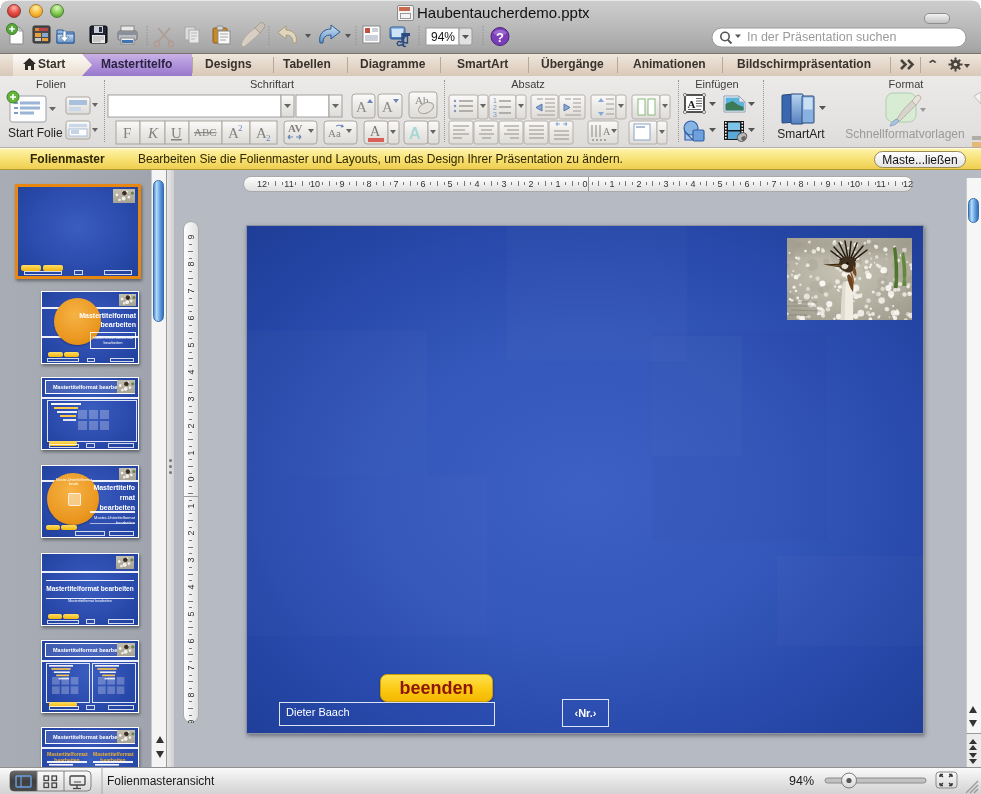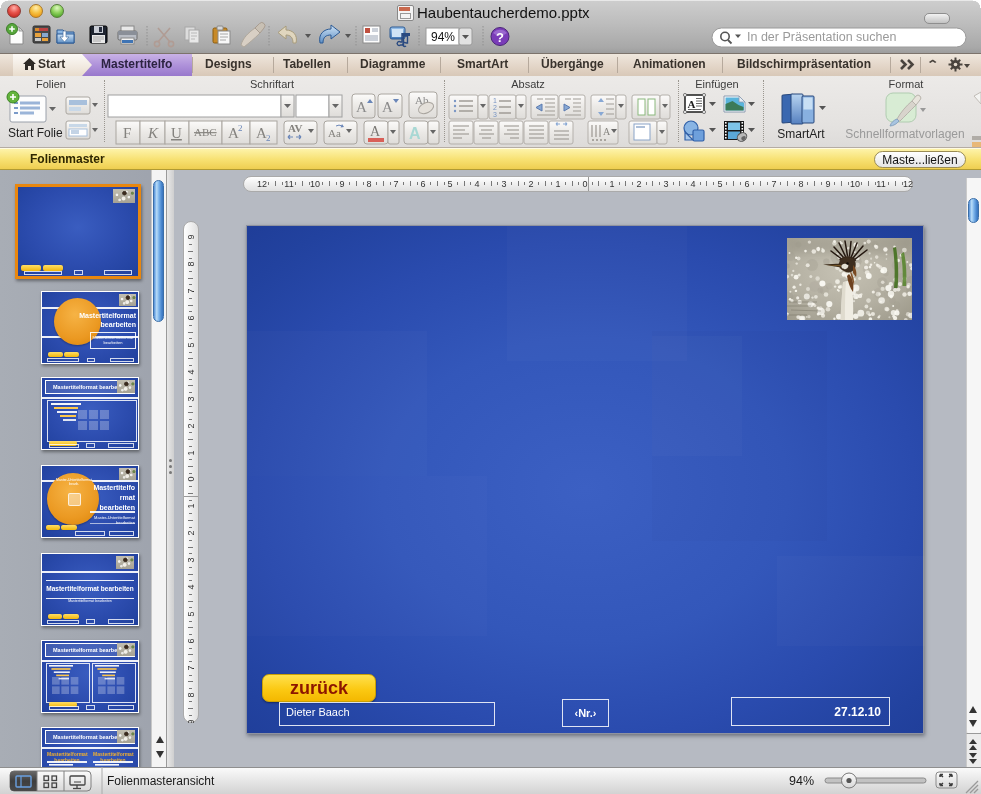--- a/index.html
+++ b/index.html
@@ -453,20 +453,21 @@
     <path d="M974 96 l7 8 v-12 z" fill="#f4f4f2" stroke="#c0bcb6"></path>
     <rect x="972" y="136" width="9" height="4" fill="#b0aca6"></rect>
     <rect x="972" y="142" width="9" height="5" fill="#e8b878"></rect>
   </svg>
   <div class="abs" style="left:8px;top:126px;font-size:12px;color:#222;">Start Folie</div>
   <div class="abs" style="left:756px;top:127px;width:90px;text-align:center;font-size:12px;color:#222;">SmartArt</div>
   <div class="abs" style="left:840px;top:127px;width:130px;text-align:center;font-size:12px;color:#9a9a9a;">Schnellformatvorlagen</div>
 
   <div class="abs" id="ybar"></div>
   <div class="abs" style="left:30px;top:152px;font-size:12px;font-weight:bold;color:#2e2600;">Folienmaster</div>
+  <div class="abs" style="left:138px;top:152px;font-size:12px;color:#2e2600;">Bearbeiten Sie die Folienmaster und Layouts, um das Design Ihrer Präsentation zu ändern.</div>
   <div class="abs" style="left:874px;top:151px;width:92px;height:17px;border-radius:9px;background:linear-gradient(#ffffff,#e4e4e4);border:1px solid #9a8c55;box-sizing:border-box;text-align:center;font-size:12px;color:#111;line-height:16px;">Maste...ließen</div>
 
   <div class="abs" id="main">
     <div class="abs" id="sidebar"></div>
     <div class="abs" id="thumbs">
 
       <div class="mini" style="left:15px;top:14px;width:120px;height:89px;border:3px solid #e8870f;">
         <div class="abs birdmini" style="left:95px;top:2px;width:22px;height:14px;"></div>
         <div class="abs ybtn" style="left:3px;top:78px;width:20px;height:6px;"></div>
         <div class="abs ybtn" style="left:25px;top:78px;width:20px;height:6px;"></div>
@@ -1016,26 +1017,25 @@
 
         <path d="M54.5 27.5 C55.5 25.5 59 25 61 26.5 C62 28 61 30.3 58.8 31 C56.4 31.8 53.8 29.8 54.5 27.5 Z" fill="#e4e0d2"></path>
 
         <path d="M54 25.5 L36 26.5 L54 29.5 Z" fill="#3c2c1a"></path>
         <path d="M54 27 L40 27 L54 28.5 Z" fill="#86642e" opacity=".8"></path>
         <circle cx="60.5" cy="25.5" r="1.2" fill="#130d08"></circle>
 
         <path d="M66 27 C69 30 70 35 69 39 L66 35 Z" fill="#7a4a22"></path>
       </svg>
 
-      <div class="abs" style="left:15px;top:448px;width:114px;height:28px;border-radius:7px;background:linear-gradient(#ffe14e,#fbc913 55%,#f4b800);border:1px solid #caa005;box-shadow:0 1px 2px rgba(0,0,0,.4);box-sizing:border-box;text-align:center;font-size:18px;font-weight:bold;color:#8c1500;line-height:26px;">zurück</div>
+      <div class="abs" style="left:133px;top:448px;width:113px;height:28px;border-radius:7px;background:linear-gradient(#ffe14e,#fbc913 55%,#f4b800);border:1px solid #caa005;box-shadow:0 1px 2px rgba(0,0,0,.4);box-sizing:border-box;text-align:center;font-size:18px;font-weight:bold;color:#8c1500;line-height:26px;">beenden</div>
 
       <div class="abs" style="left:32px;top:476px;width:216px;height:24px;border:1px solid rgba(255,255,255,.85);box-sizing:border-box;"></div>
       <div class="abs" style="left:39px;top:480px;font-size:11px;color:#fff;">Dieter Baach</div>
       <div class="abs" style="left:315px;top:473px;width:47px;height:28px;border:1px solid rgba(255,255,255,.85);box-sizing:border-box;text-align:center;font-size:11px;font-weight:bold;color:#fff;line-height:27px;">‹Nr.›</div>
-      <div class="abs" style="left:484px;top:471px;width:159px;height:29px;border:1px solid rgba(255,255,255,.85);box-sizing:border-box;text-align:right;font-size:12px;font-weight:bold;color:#fff;line-height:28px;padding-right:8px;">27.12.10</div>
     </div>
 
     <div class="abs" style="left:966px;top:8px;width:15px;height:560px;background:#f6f6f6;border-left:1px solid #cacaca;box-sizing:border-box;border-radius:0 0 7px 7px;"></div>
     <div class="abs" style="left:968px;top:28px;width:11px;height:25px;border-radius:6px;background:linear-gradient(90deg,#5490d8,#b8dcf8 30%,#7ab2ea 55%,#4684cc 85%,#3a74be);border:1px solid #3a6ea8;box-sizing:border-box;"></div>
     <div class="abs" style="left:969px;top:536px;width:0;height:0;border-left:4px solid transparent;border-right:4px solid transparent;border-bottom:7px solid #333;"></div>
     <div class="abs" style="left:969px;top:550px;width:0;height:0;border-left:4px solid transparent;border-right:4px solid transparent;border-top:7px solid #333;"></div>
     <div class="abs" style="left:966px;top:563px;width:15px;height:35px;background:#ececec;border-left:1px solid #cacaca;border-top:1px solid #9a9a9a;box-sizing:border-box;"></div>
     <div class="abs" style="left:969px;top:569px;width:0;height:0;border-left:4px solid transparent;border-right:4px solid transparent;border-bottom:5px solid #333;"></div>
     <div class="abs" style="left:969px;top:575px;width:0;height:0;border-left:4px solid transparent;border-right:4px solid transparent;border-bottom:5px solid #333;"></div>
     <div class="abs" style="left:969px;top:583px;width:0;height:0;border-left:4px solid transparent;border-right:4px solid transparent;border-top:5px solid #333;"></div>

